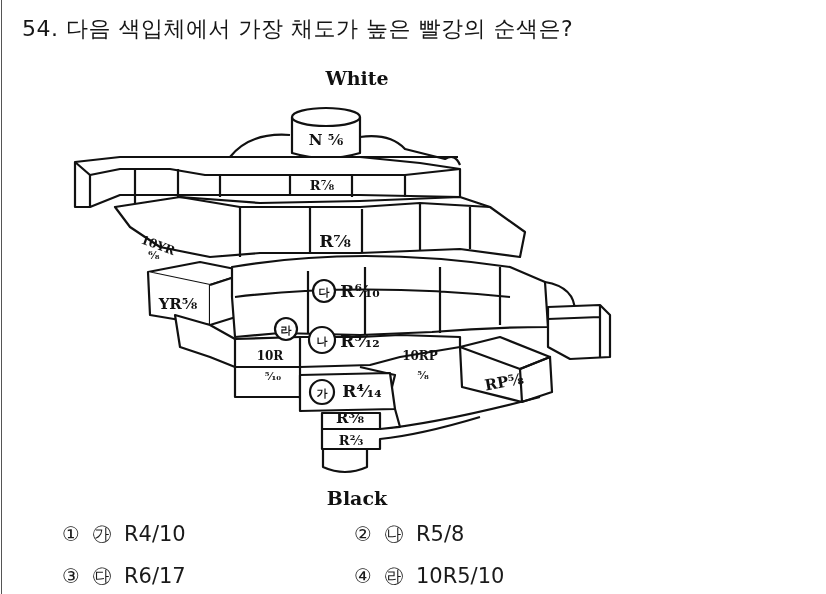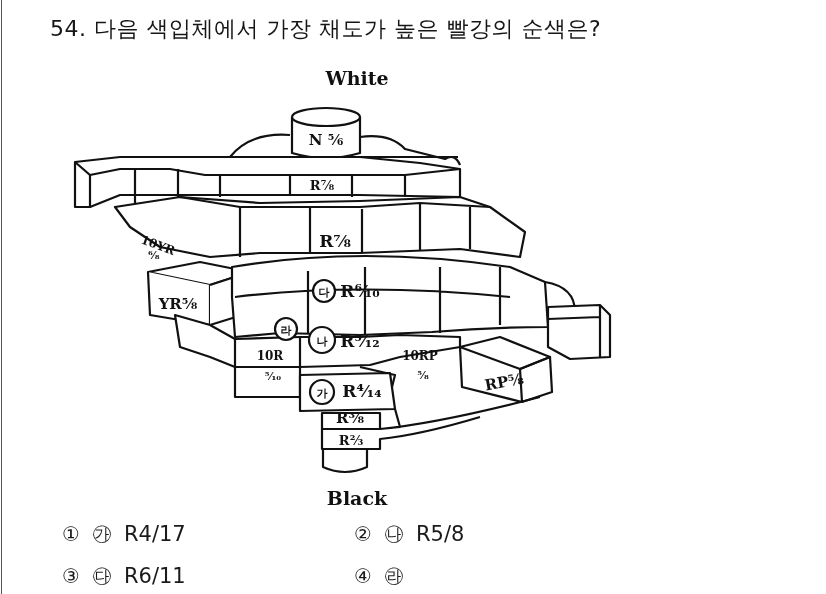--- a/index.html
+++ b/index.html
@@ -1,18 +1,18 @@
 <!DOCTYPE html>
 <html><head>
   <meta charset="utf-8">
   <style>
     html, body { margin: 0; padding: 0; background: #ffffff; }
     body { width: 826px; height: 594px; position: relative; overflow: hidden; font-family: "DejaVu Sans", "Liberation Sans", sans-serif; color: #111; }
     .left-rule { position: absolute; left: 1px; top: 0; width: 1px; height: 594px; background: #555; }
-    .question { position: absolute; left: 22px; top: 14px; font-size: 22px; letter-spacing: 0.5px; color: #161616; font-family: "DejaVu Sans", sans-serif; margin-left: 28px; }
+    .question { position: absolute; left: 22px; top: 14px; font-size: 22px; letter-spacing: 0.5px; color: #161616; font-family: "DejaVu Sans", sans-serif; }
     .figure { position: absolute; left: 60px; top: 57px; width: 600px; height: 460px; }
     .figure svg { width: 600px; height: 460px; display: block; }
     .lbl { font-family: "DejaVu Serif", "Liberation Serif", serif; font-weight: bold; fill: #111; }
     .choices { position: absolute; left: 62px; top: 520px; width: 560px; }
     .choice { position: absolute; font-size: 21px; color: #1a1a1a; white-space: nowrap; display: flex; align-items: center; gap: 12px; }
     .num { font-size: 20px; }
     .mark { font-size: 20px; }
   </style>
 </head>
 <body>
@@ -109,29 +109,30 @@
     </g>
 
     <text class="lbl" x="297" y="448" font-size="19" text-anchor="middle" stroke="none">Black</text>
   </svg>
 </div>
 
 <div class="choices">
   <div class="choice" style="left:0; top:0;">
     <span class="num">①</span>
     <span class="mark">㉮</span>
-    <span>R4/17</span>
+    <span>R4/10</span>
   </div>
   <div class="choice" style="left:292px; top:0;">
     <span class="num">②</span>
     <span class="mark">㉯</span>
     <span>R5/8</span>
   </div>
   <div class="choice" style="left:0; top:42px;">
     <span class="num">③</span>
     <span class="mark">㉰</span>
-    <span>R6/11</span>
+    <span>R6/17</span>
   </div>
   <div class="choice" style="left:292px; top:42px;">
     <span class="num">④</span>
     <span class="mark">㉱</span>
+    <span>10R5/10</span>
   </div>
 </div>
 
 </body></html>

